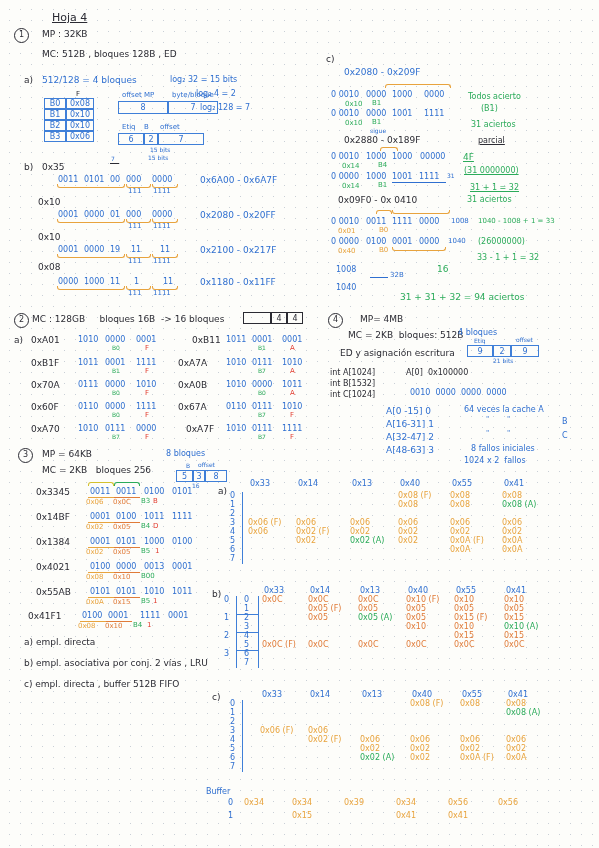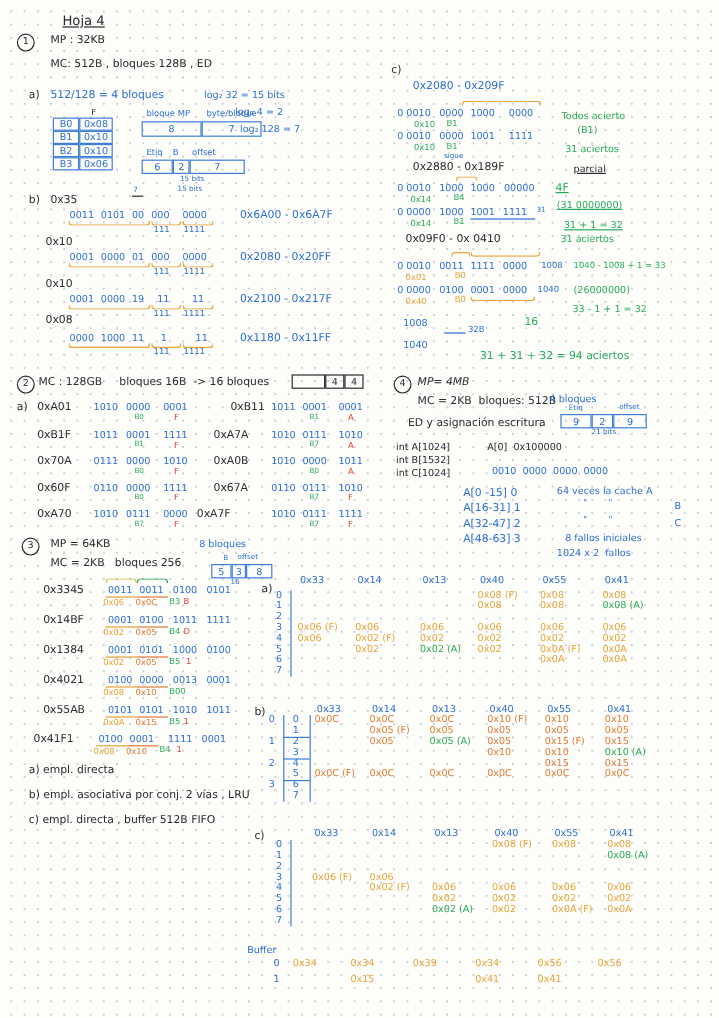--- a/index.html
+++ b/index.html
@@ -101,21 +101,21 @@
   <div class="bxc" style="left:66px;top:120px;width:28px;height:11px;">
       <div class="cellt">0x10</div>
     </div>
   <div class="bxc" style="left:44px;top:131px;width:22px;height:11px;">
       <div class="cellt">B3</div>
     </div>
   <div class="bxc" style="left:66px;top:131px;width:28px;height:11px;">
       <div class="cellt">0x06</div>
     </div>
 
-  <div class="t blue s7" style="left:122px;top:92px;">bloque MP</div>
+  <div class="t blue s7" style="left:122px;top:92px;">offset MP</div>
   <div class="t blue s7" style="left:172px;top:92px;">byte/bloque</div>
   <div class="bxc" style="left:118px;top:101px;width:50px;height:13px;">
       <div class="cellt">8</div>
     </div>
   <div class="bxc" style="left:168px;top:101px;width:50px;height:13px;">
       <div class="cellt">7</div>
     </div>
 
   <div class="t blue s7" style="left:122px;top:124px;">Etiq</div>
   <div class="t blue s7" style="left:144px;top:124px;">B</div>
@@ -336,29 +336,29 @@
   <div class="t grn s6" style="left:258px;top:390px;">B0</div>
   <div class="t red s7" style="left:290px;top:390px;">A</div>
 
   <div class="t ink s9" style="left:178px;top:403px;">0x67A</div>
   <div class="t blue s8" style="left:226px;top:403px;">0110</div>
   <div class="t blue s8" style="left:252px;top:403px;">0111</div>
   <div class="t blue s8" style="left:282px;top:403px;">1010</div>
   <div class="t grn s6" style="left:258px;top:412px;">B7</div>
   <div class="t red s7" style="left:290px;top:412px;">F</div>
 
-  <div class="t ink s9" style="left:164px;top:425px;">0xA7F</div>
+  <div class="t ink s9" style="left:186px;top:425px;">0xA7F</div>
   <div class="t blue s8" style="left:226px;top:425px;">1010</div>
   <div class="t blue s8" style="left:252px;top:425px;">0111</div>
   <div class="t blue s8" style="left:282px;top:425px;">1111</div>
   <div class="t grn s6" style="left:258px;top:434px;">B7</div>
   <div class="t red s7" style="left:290px;top:434px;">F</div>
 
   <div class="circ" style="left:328px;top:313px;">4</div>
-  <div class="t ink s9" style="left:348px;top:315px;font-style:italic;">MP= 4MB</div>
+  <div class="t ink s9" style="left:360px;top:315px;">MP= 4MB</div>
   <div class="t ink s9" style="left:348px;top:331px;">MC = 2KB  bloques: 512B</div>
   <div class="t blue s8" style="left:458px;top:329px;">4 bloques</div>
   <div class="t ink s9" style="left:340px;top:349px;">ED y asignación escritura</div>
 
   <div class="t blue s6" style="left:474px;top:338px;">Etiq</div>
   <div class="t blue s6" style="left:516px;top:337px;">offset</div>
   <div class="bxc" style="left:467px;top:345px;width:26px;height:12px;">
       <div class="cellt">9</div>
     </div>
   <div class="bxc" style="left:493px;top:345px;width:18px;height:12px;">

